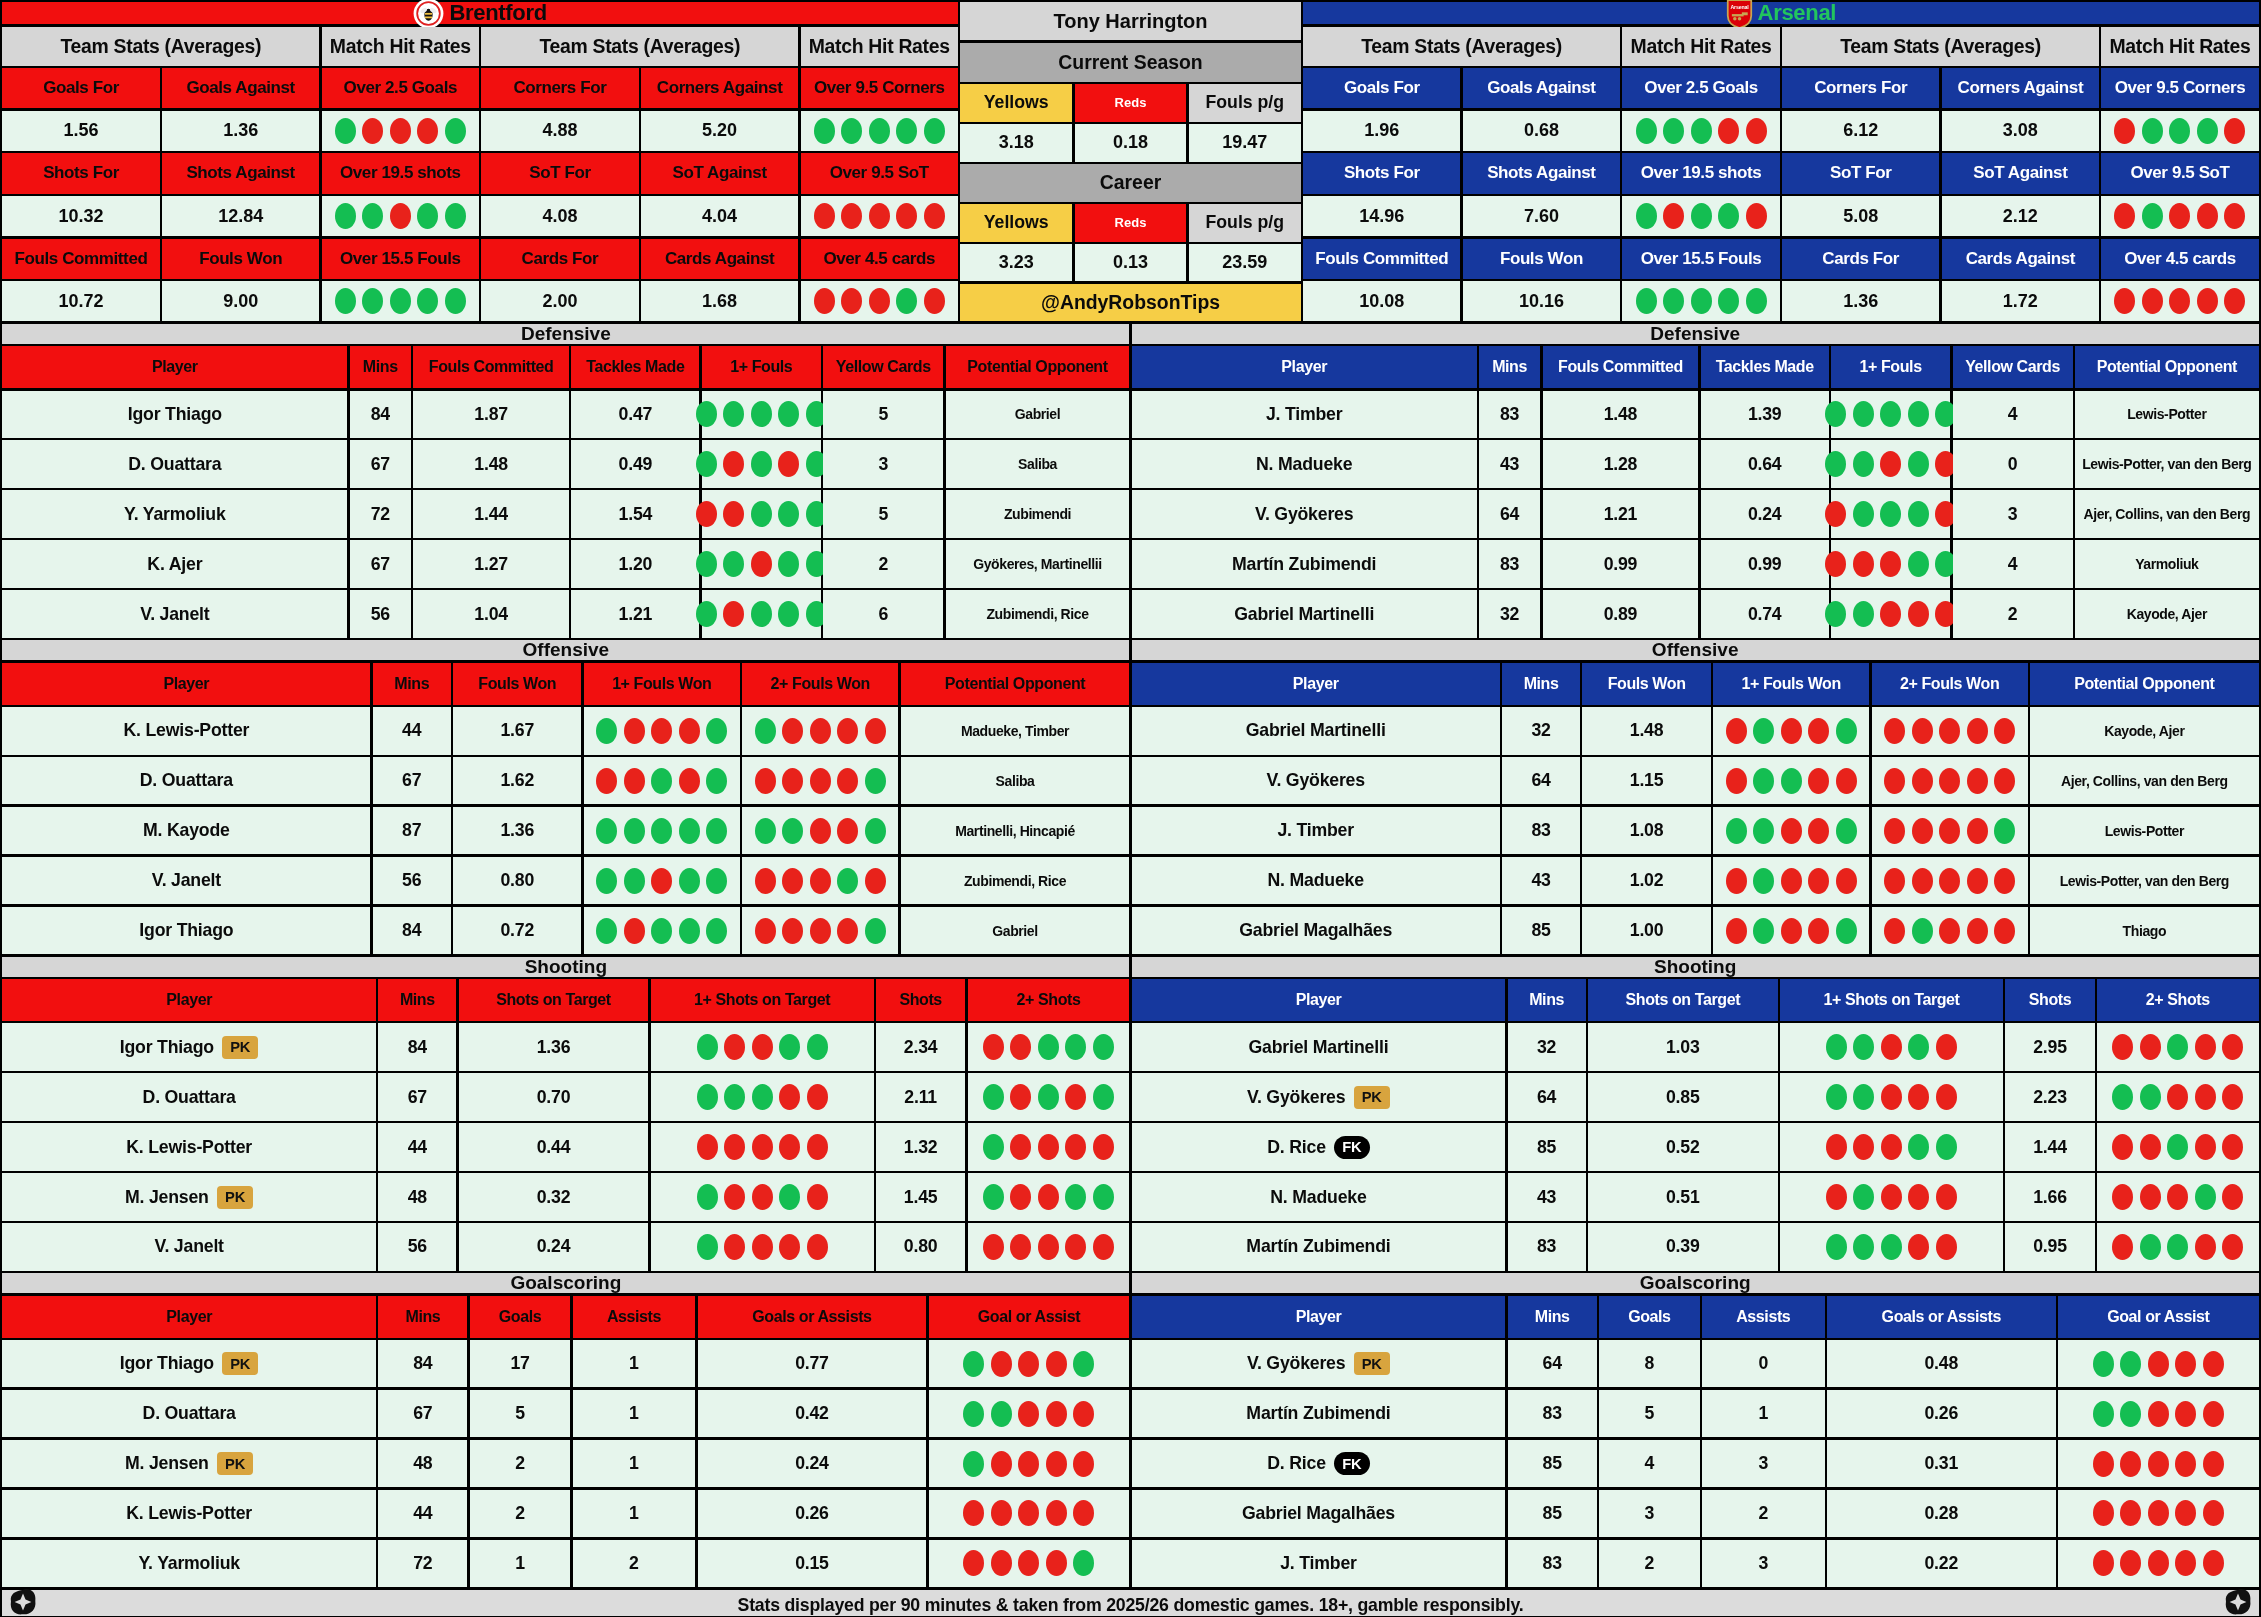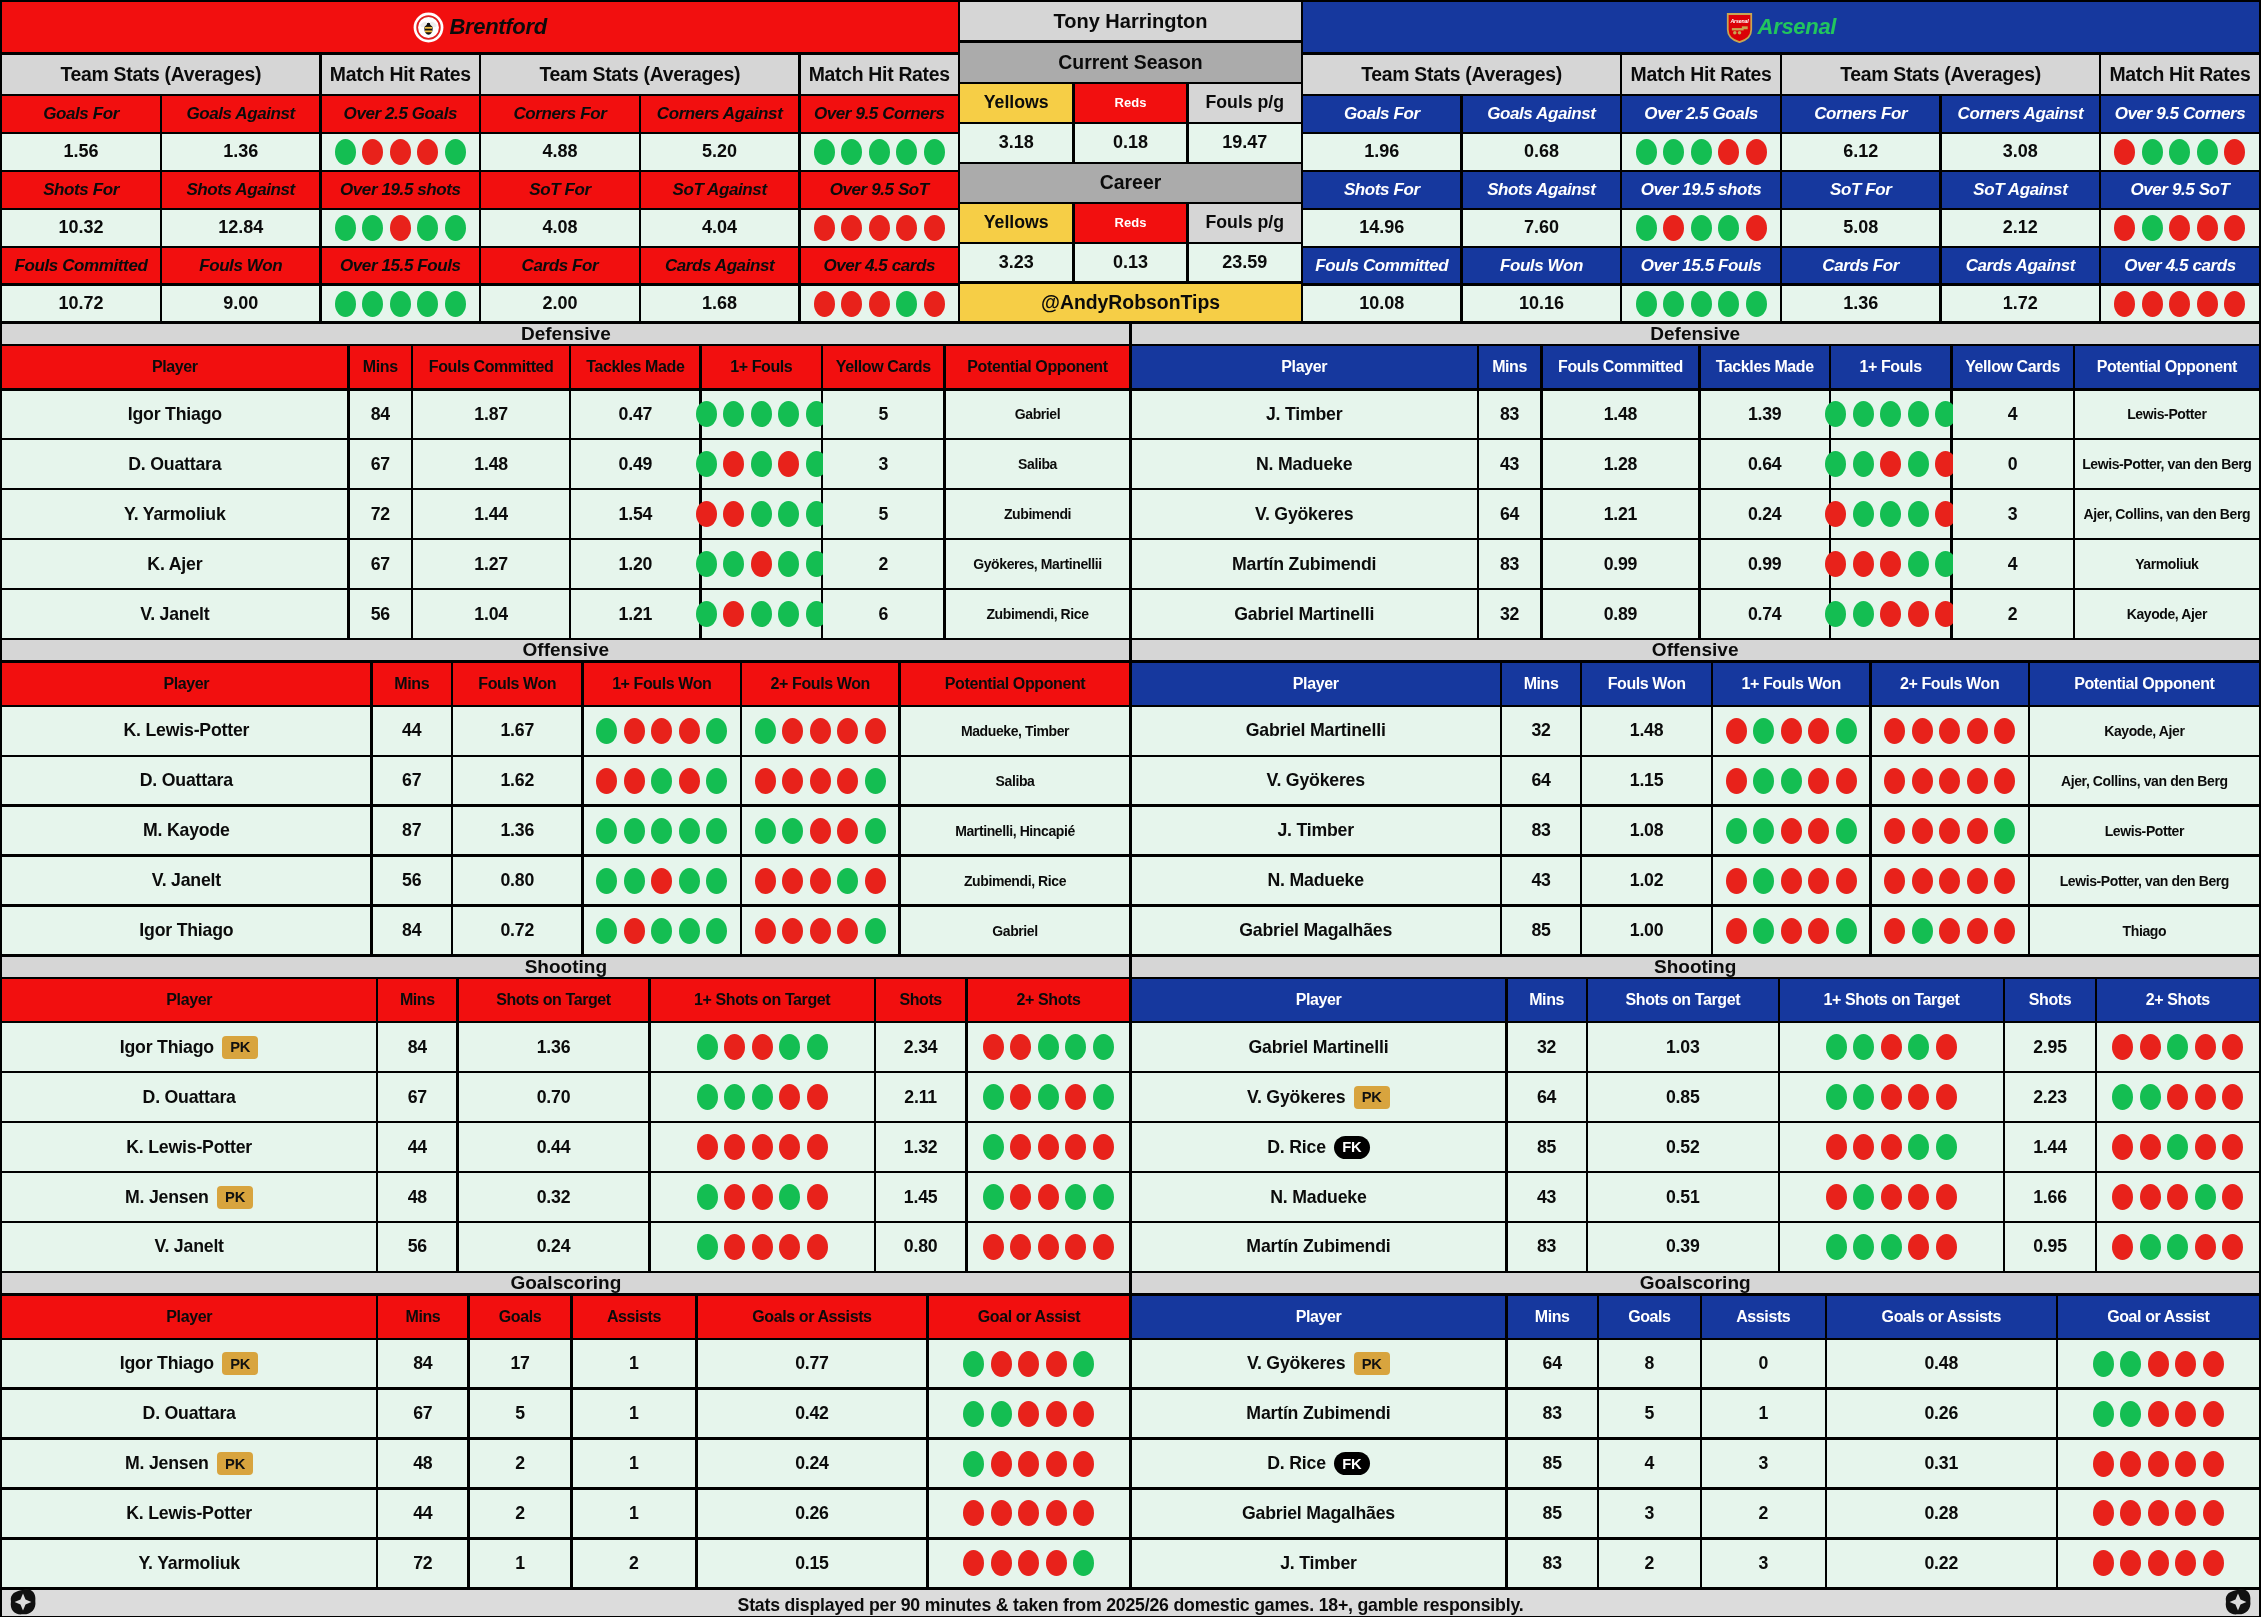--- a/index.html
+++ b/index.html
@@ -4,29 +4,29 @@
 <style>
   * { margin:0; padding:0; box-sizing:border-box; }
   html,body { background:#9a9a9a; }
   body { font-family:"Liberation Sans", sans-serif; font-weight:700; color:#0b0b0b; }
   .page { width:2261px; height:1618px; background:#000; display:flex; flex-direction:column; gap:2.4px; padding:2.4px; }
 
   
   .top { height:319px; display:flex; gap:2.4px; }
   .team-col { flex:1622 1 0; display:flex; flex-direction:column; gap:2.4px; min-width:0; }
   .ref-col { flex:578 1 0; min-width:0; }
-  .team-header { height:50px; display:flex; align-items:center; justify-content:center; gap:5px; font-size:22px; letter-spacing:-0.3px;font-style:italic; }
+  .team-header { height:22px; display:flex; align-items:center; justify-content:center; gap:5px; font-size:22px; letter-spacing:-0.3px; }
   .team-header.home { background:var(--home); color:#0b0b0b; }
   .team-header.away { background:var(--away); color:#22c55e; }
   .stats-grid { flex:1; display:grid; grid-template-columns:repeat(6,1fr); grid-template-rows:39px repeat(6,1fr); gap:2.4px; }
   .cell { display:flex; align-items:center; justify-content:center; text-align:center; padding:0 3.5px; min-width:0; }
   .subhead { background:#d6d6d6; font-size:19.4px; letter-spacing:-0.3px; }
   .span2 { grid-column:span 2; }
   .span3 { grid-column:span 3; }
-  .lab { font-size:17px; letter-spacing:-0.4px;font-style:italic; }
+  .lab { font-size:17px; letter-spacing:-0.4px; }
   .lab.home { background:var(--home); color:#0b0b0b; }
   .lab.away { background:var(--away); color:#ffffff; }
   .val { background:var(--mint); font-size:18px; }
 
   
   .ref-grid { height:100%; display:grid; grid-template-columns:repeat(3,1fr); grid-template-rows:38px 39px repeat(6,1fr); gap:2.4px; }
   .rhead { background:#d6d6d6; font-size:20px; }
   .rband { background:#ababab; font-size:19.4px; }
   .ylab { background:var(--gold); font-size:17.7px; }
   .rlab { background:var(--home); color:#ffffff; font-size:13px; }

